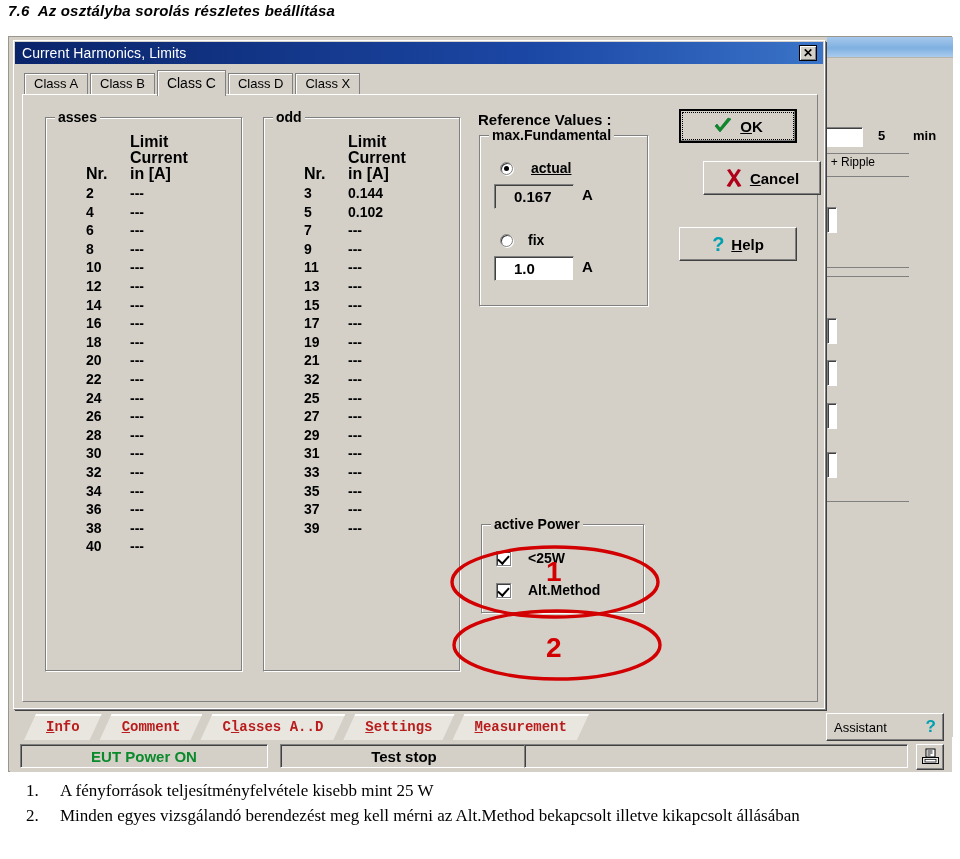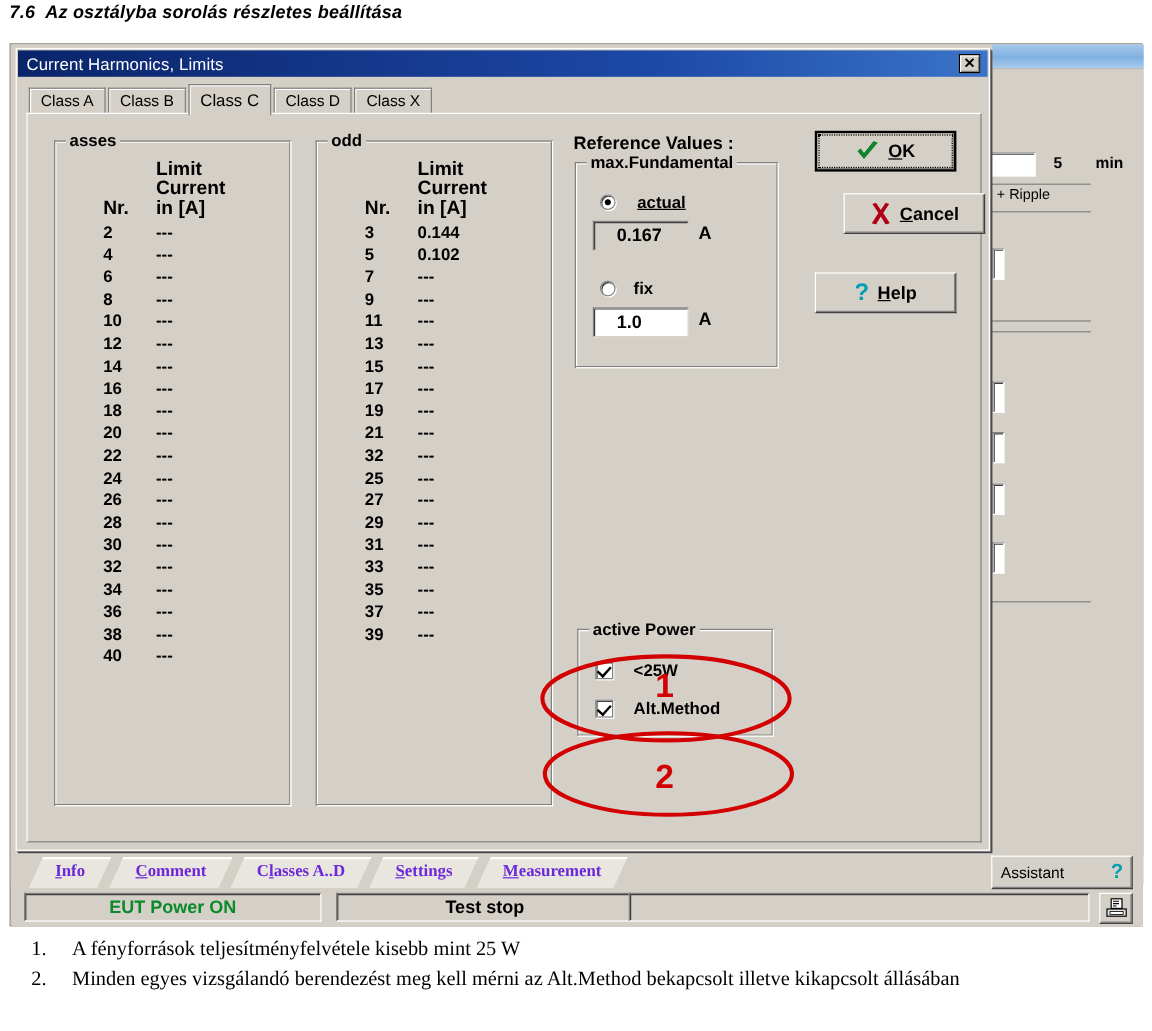--- a/index.html
+++ b/index.html
@@ -222,22 +222,22 @@
   
   .bottomstrip {
     position:absolute; left: 1px; top: 676px; width: 942px; height: 59px;
     background:#d4d0c8;
   }
   .btabs { position:absolute; left: 14px; top: 1px; height: 28px; display:flex; }
   .btab {
     position:relative; height: 26px;
     background:#e9e6df;
     border-top:1px solid #ffffff;
-    font-size:14px; font-weight:bold; color:#6d28d9; line-height:24px;
-    font-family:Liberation Serif, serif;
+    font-size:14px; font-weight:bold; color:#b91c1c; line-height:24px;
+    font-family:Liberation Mono, monospace;
     padding: 0 22px; margin-right: -2px; white-space:nowrap;
     clip-path: polygon(12px 0, 100% 0, calc(100% - 12px) 100%, 0 100%);
     box-shadow: inset 0 1px 0 #ffffff;
   }
   .btab .und { text-decoration: underline; }
   .assistant {
     position:absolute; right: 8px; top: 0px;
     width: 118px; height: 28px;
     background:#d4d0c8;
     border:1px solid #ffffff; border-right-color:#404040; border-bottom-color:#404040;

